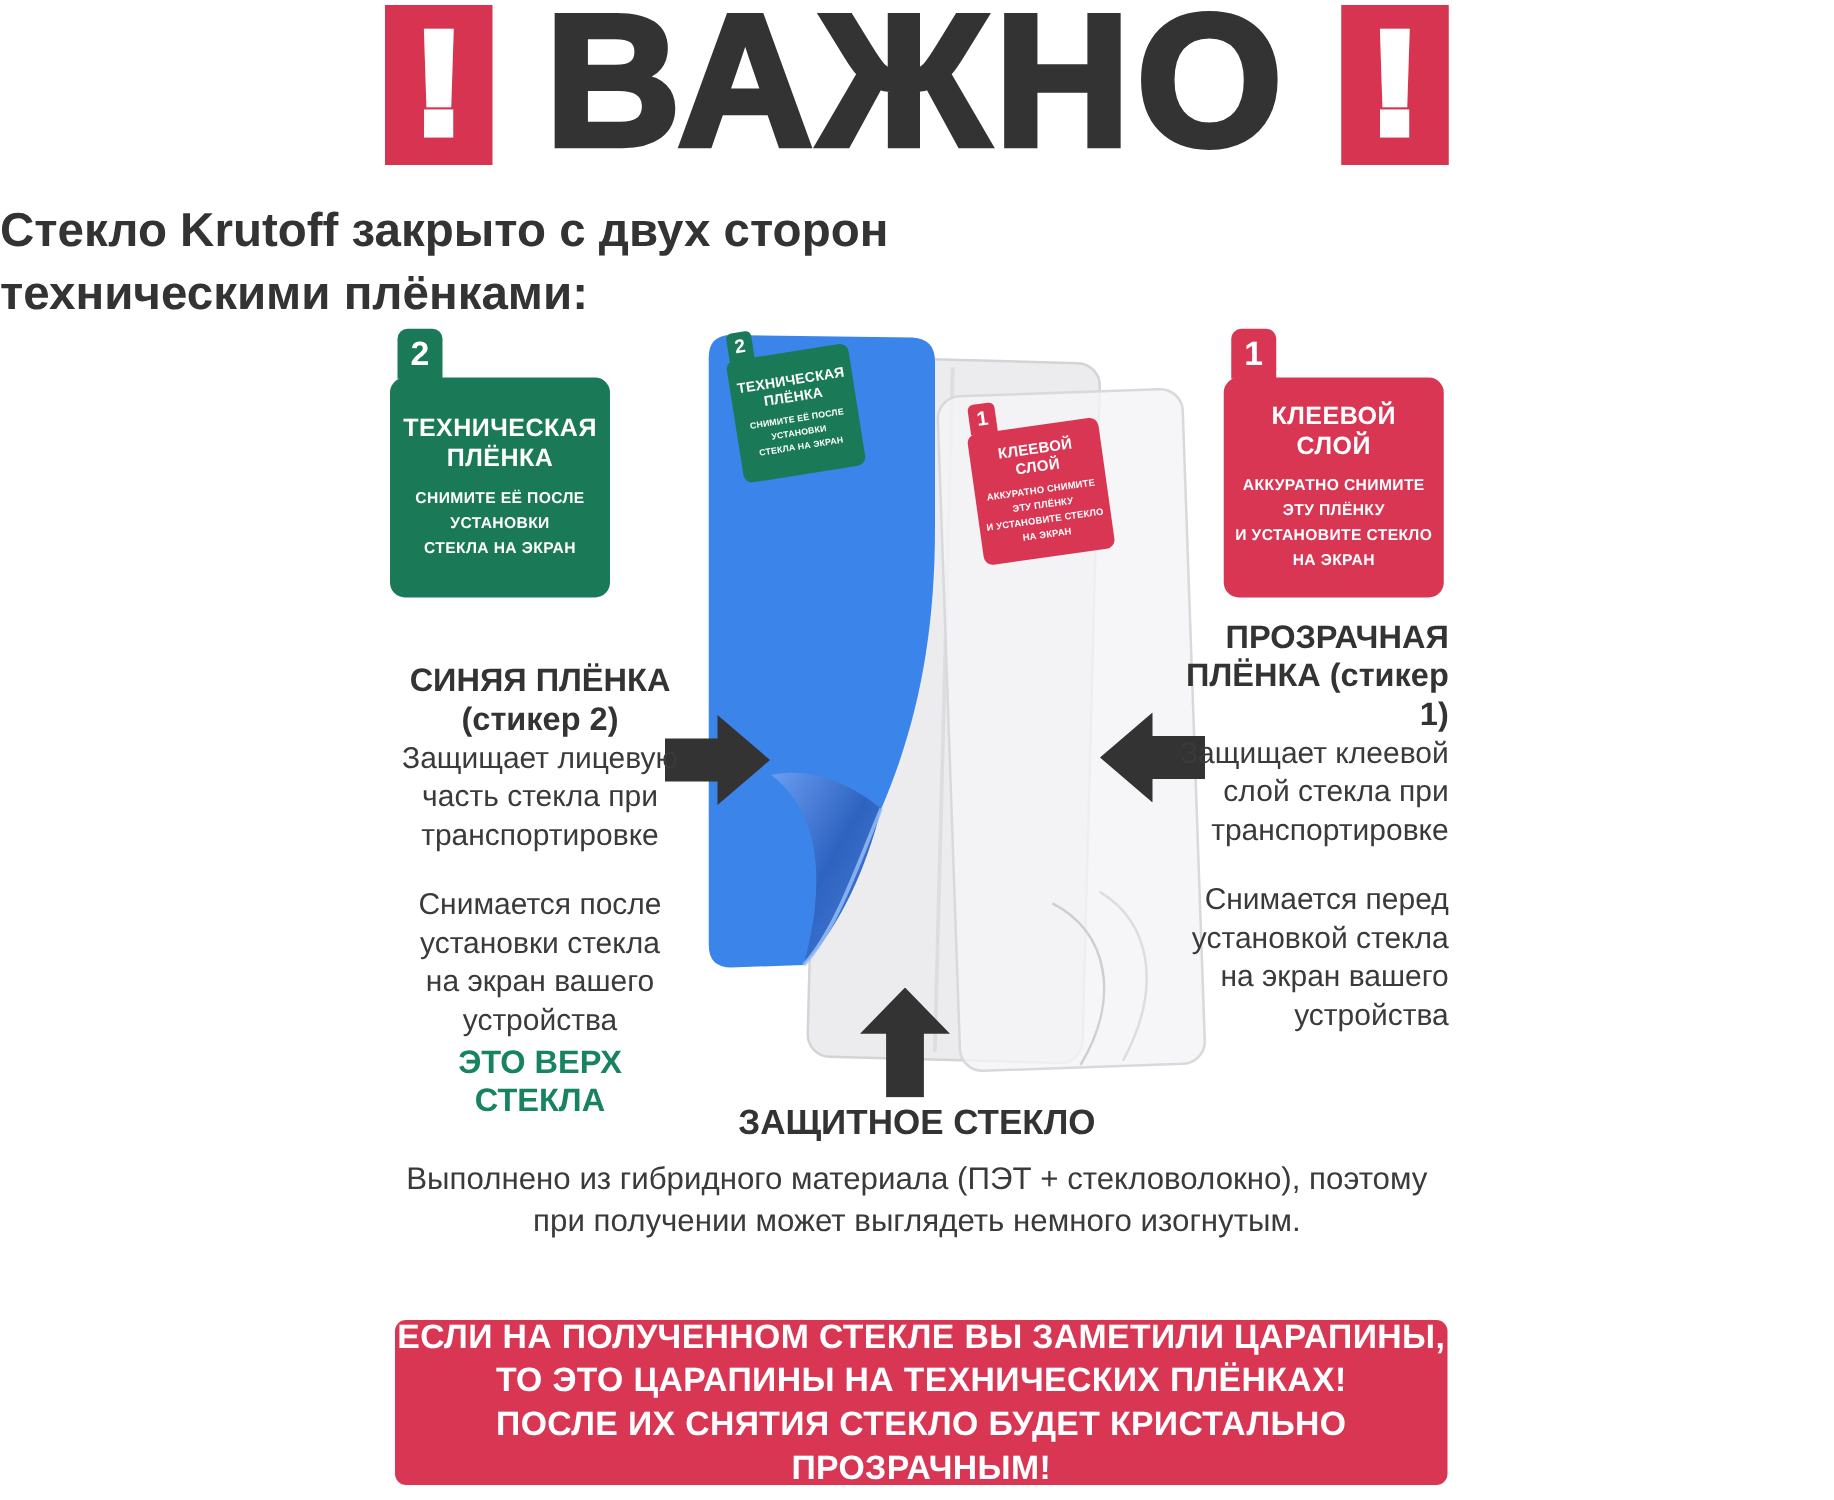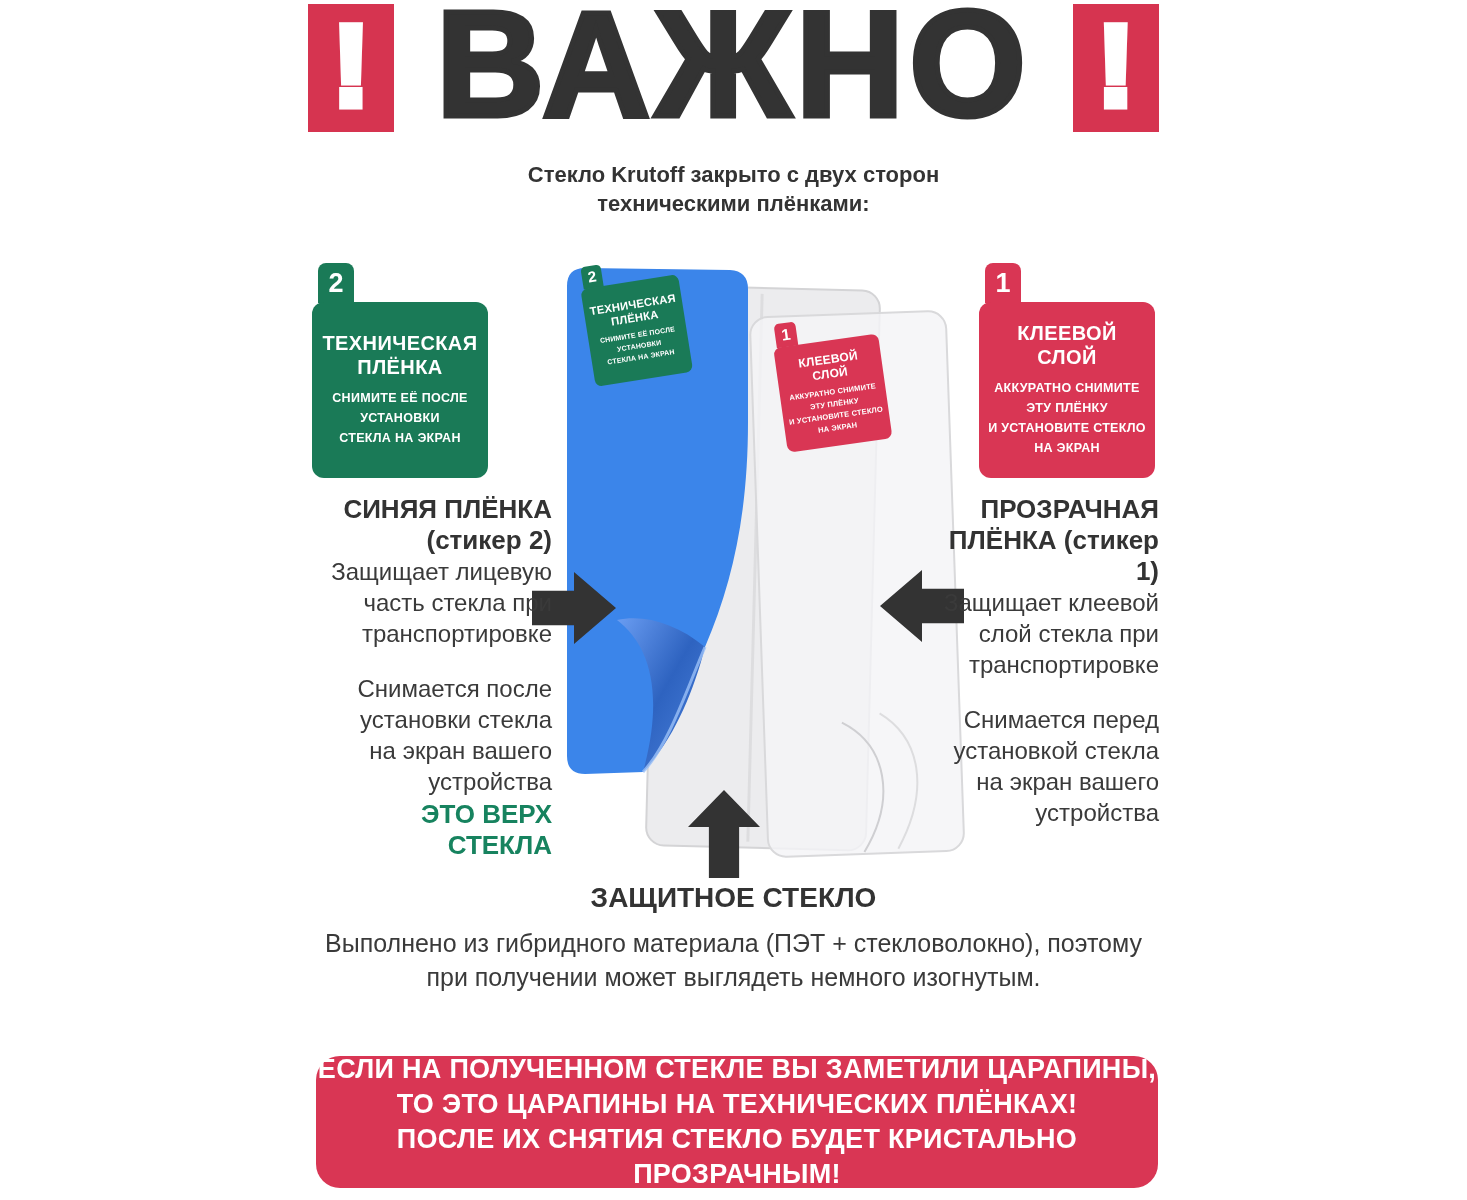--- a/index.html
+++ b/index.html
@@ -7,21 +7,21 @@
           font-family:"Liberation Sans", sans-serif;color:#333;}
 
   
   .hdr{position:absolute;left:0;top:4px;width:100%;display:flex;justify-content:center;
        align-items:flex-start;gap:26px;}
   .excl{width:86px;height:128px;background:#d63450;display:flex;align-items:center;justify-content:center;}
   .excl span{color:#fff;font-size:116px;font-weight:bold;line-height:1;-webkit-text-stroke:7px #fff;margin-top:-4px;}
   .title{margin:16px;font-size:150px;line-height:128px;font-weight:bold;color:#333;
          letter-spacing:5px;-webkit-text-stroke:5px #333;margin-top:-4px;}
 
-  .subtitle{position:absolute;left:0;top:160px;width:100%;text-align:center;font-size:22px;
+  .subtitle{position:absolute;left:0;top:160px;width:100%;text-align:left;font-size:38px;
             font-weight:bold;color:#333;line-height:1.32;white-space:pre-line;}
 
   
   .sticker{position:absolute;width:176px;color:#fff;text-align:center;}
   .sticker .tab{width:36px;height:40px;margin-left:6px;border-radius:8px 8px 0 0;
                 font-size:27px;font-weight:bold;display:flex;align-items:center;justify-content:center;}
   .sticker .face{height:176px;border-radius:12px;display:flex;flex-direction:column;
                  justify-content:center;padding:10px 8px;box-sizing:border-box;margin-top:-1px;}
   .green .tab,.green .face{background:#1a7a57;}
   .red .tab,.red .face{background:#d93654;}
@@ -41,37 +41,37 @@
   .arrow{position:absolute;background:#333;}
   .arrow-r{left:532px;top:572px;width:84px;height:72px;
            clip-path:polygon(0 26%,50% 26%,50% 0,100% 50%,50% 100%,50% 74%,0 74%);}
   .arrow-l{left:880px;top:570px;width:84px;height:72px;
            clip-path:polygon(100% 26%,50% 26%,50% 0,0 50%,50% 100%,50% 74%,100% 74%);}
   .arrow-u{left:688px;top:790px;width:72px;height:88px;
            clip-path:polygon(50% 0,100% 42%,71% 42%,71% 100%,29% 100%,29% 42%,0 42%);}
 
   
   .col{position:absolute;top:494px;width:240px;font-size:24px;line-height:31px;color:#3a3a3a;}
-  .col-left{left:312px;text-align:right;}
+  .col-left{left:312px;text-align:center;margin-top:35px;}
   .col-right{right:308px;text-align:right;}
   .col .c-title{font-size:26px;line-height:31px;font-weight:bold;color:#333;white-space:pre-line;}
   .col .c-p1{white-space:pre-line;margin-bottom:24px;}
   .col .c-p2{white-space:pre-line;}
   .col .c-hl{font-size:26px;font-weight:bold;margin-top:2px;}
   .hl-green{color:#17835f;}
   .hl-red{color:#d4335b;}
 
   
   .glass-sec{position:absolute;left:0;top:882px;width:100%;text-align:center;color:#3a3a3a;}
   .glass-sec .g-title{font-size:28px;font-weight:bold;color:#333;margin-bottom:12px;}
   .glass-sec .g-line{font-size:25px;line-height:34px;}
 
   
   .banner{position:absolute;left:316px;top:1056px;width:842px;height:132px;background:#d93654;
-          border-radius:24px;color:#fff;display:flex;align-items:center;justify-content:center;}
+          border-radius:9px;color:#fff;display:flex;align-items:center;justify-content:center;}
   .banner div{text-align:center;font-weight:bold;font-size:27px;line-height:35px;
               letter-spacing:.3px;white-space:pre-line;}
 </style>
 </head>
 <body>
 
 <div class="canvas">
 
   <div class="hdr">
     <div class="excl">

